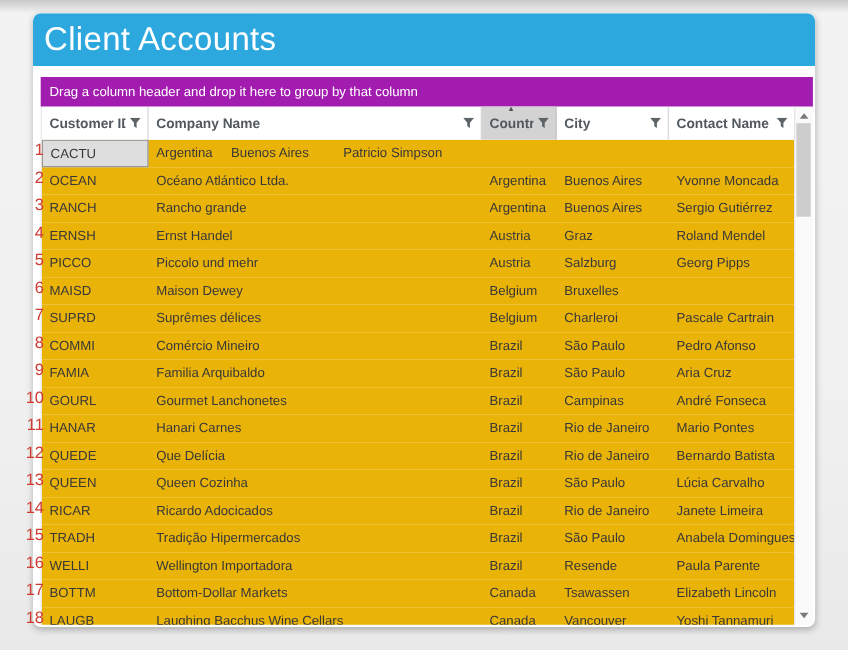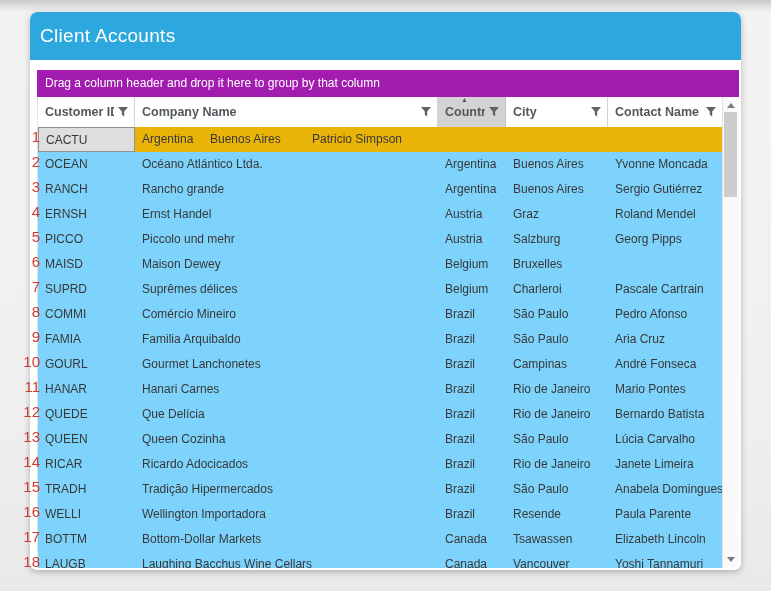--- a/index.html
+++ b/index.html
@@ -7,40 +7,40 @@
   .page{position:relative;width:771px;height:591px;
     background:linear-gradient(#f3f3f3 0%,#f0f0f0 65%,#e9e9e9 100%);}
   .page::before{content:'';position:absolute;left:0;top:0;right:0;height:12px;
     background:linear-gradient(#c9c9c9,rgba(243,243,243,0));pointer-events:none;}
 
   .panel{position:absolute;left:30px;top:12px;width:711px;height:558px;background:#fff;
     border-radius:7px;box-shadow:0 2px 6px rgba(0,0,0,.25);overflow:hidden;}
 
   .titlebar{height:48px;background:#2CA8DF;display:flex;align-items:center;padding-left:10px;
     border-radius:7px 7px 0 0;}
-  .titlebar span{color:#fff;font-size:19px;font-weight:300;letter-spacing:.3px;}
+  .titlebar span{color:#fff;font-size:30px;font-weight:300;letter-spacing:.3px;}
 
   .grid{margin:10px 2px 0 7px;}
   .groupbar{height:27px;background:#a21caf;color:#fff;font-size:12px;
     line-height:27px;padding-left:8px;box-sizing:border-box;}
   .gridbody{display:flex;height:471px;}
   .cols{width:685px;border-left:1px solid #e3e3e3;box-sizing:border-box;}
 
   .headerrow{display:flex;height:30px;background:#fff;}
   .hcell{position:relative;display:flex;align-items:center;box-sizing:border-box;
     padding:0 6px 0 7px;border-right:1px solid #ccd4d8;color:#51585e;
     font-size:12.5px;font-weight:700;white-space:nowrap;overflow:hidden;cursor:pointer;}
   .hcell .hlabel{flex:1;overflow:hidden;}
   .hcell.sorted{background:#d3d3d3;border-right-color:#c2c2c2;}
   .sortarrow{position:absolute;top:-1px;left:0;right:14px;text-align:center;
     font-size:7px;color:#555;line-height:8px;}
   .ficon{display:flex;align-items:center;margin-left:4px;}
 
   .rows{height:441px;overflow:hidden;}
-  .row{display:flex;height:25px;background:#7dd3fc;}
+  .row{display:flex;height:25px;background:#eab308;}
   .row.selected{background:#eab308;}
   .cell{box-sizing:border-box;padding:0 8px 0 7px;font-size:12px;line-height:25px;
     color:#383838;white-space:nowrap;overflow:hidden;}
   .cell.focused{border:1px solid #909090;background:#dedede;}
 
   .c0{width:97px;flex:none;}
   .c1{width:303px;flex:none;}
   .c2{width:68px;flex:none;}
   .c3{width:102px;flex:none;}
   .c4{width:115px;flex:none;}

